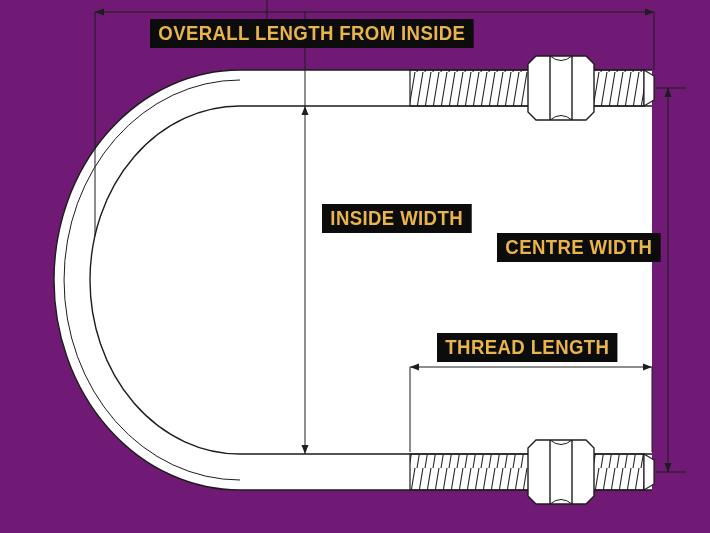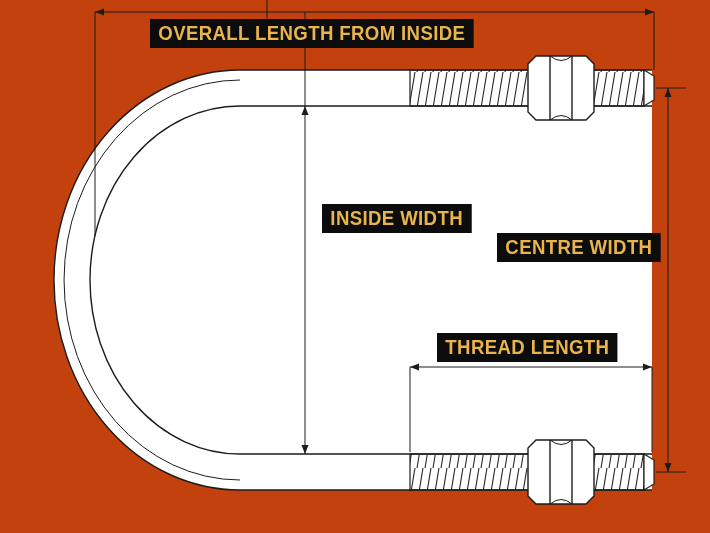--- a/index.html
+++ b/index.html
@@ -4,21 +4,21 @@
 <style>
   html, body {
     margin: 0;
     padding: 0;
     background: #ffffff;
   }
   .stage {
     position: relative;
     width: 710px;
     height: 533px;
-    background: #c2410c;
+    background: #701a75;
     overflow: hidden;
     font-family: "Liberation Sans", sans-serif;
   }
   .stage svg {
     position: absolute;
     left: 0;
     top: 0;
   }
   .dim-label {
     position: absolute;

